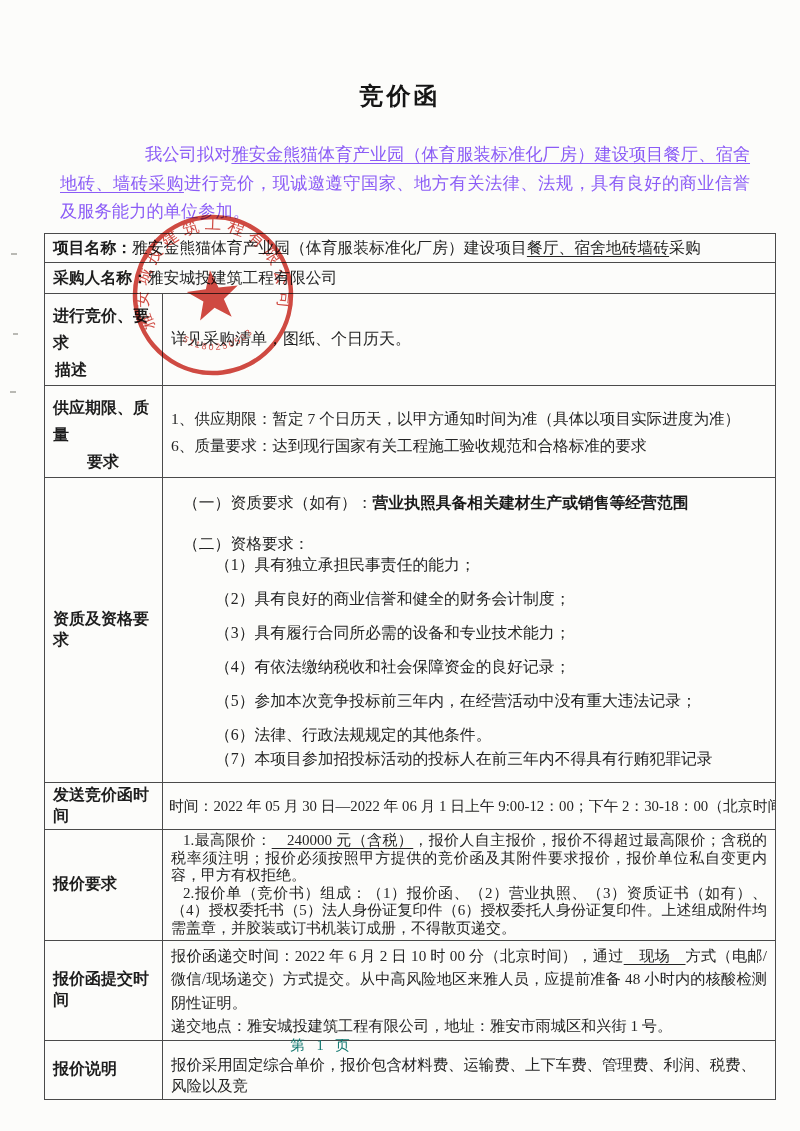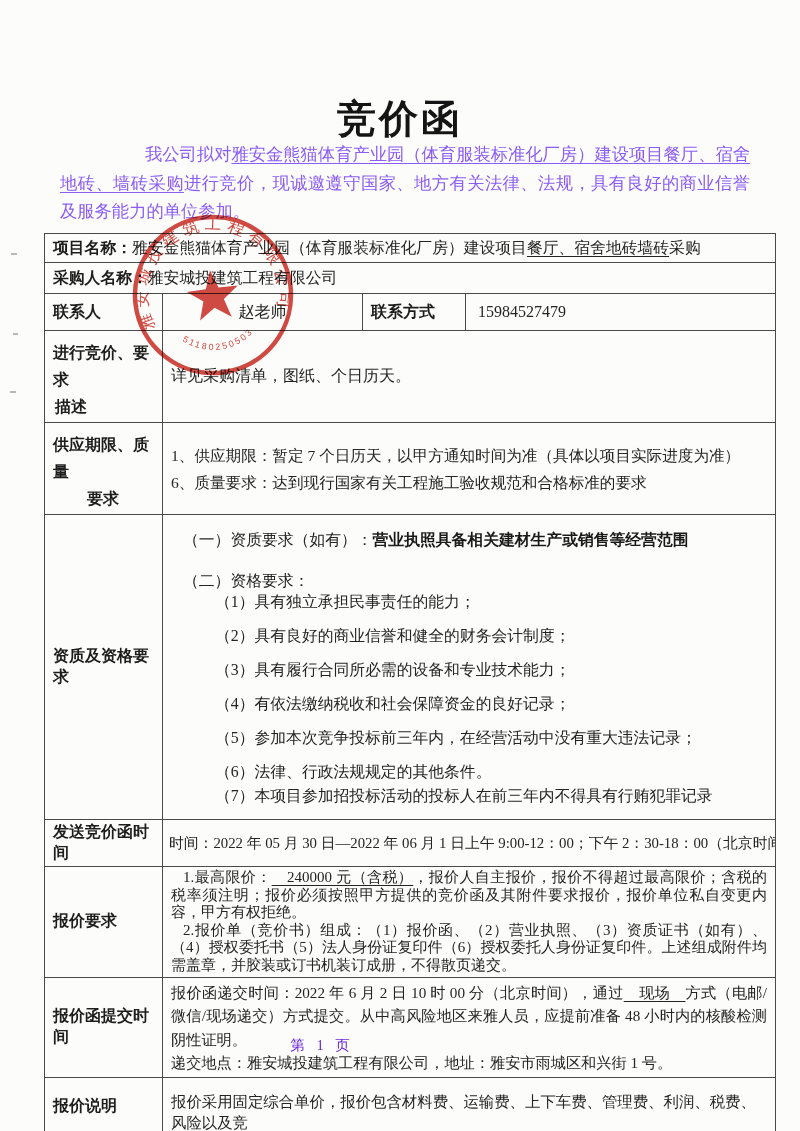--- a/index.html
+++ b/index.html
@@ -2,22 +2,22 @@
 <html><head>
 <meta charset="utf-8">
 <style>
   html,body{margin:0;padding:0;background:#e8e8e8;}
   .page{
     position:relative;width:800px;height:1131px;margin:0 auto;
     background:#fcfcfa;overflow:hidden;color:#1f1f1f;
     font-family:"Liberation Serif","DejaVu Serif",serif;
   }
   .title{
-    position:absolute;top:92px;left:0;width:800px;margin:0;
-    text-align:center;font-size:39px;font-weight:700;letter-spacing:3px;
+    position:absolute;top:80px;left:0;width:800px;margin:0;
+    text-align:center;font-size:24px;font-weight:700;letter-spacing:3px;
     color:#151515;
   }
   .intro{
     position:absolute;top:141px;left:60px;width:690px;margin:0;
     font-size:17.3px;line-height:28.5px;text-align:justify;
     text-indent:85px;color:#8b5cf6;
   }
   .u{ text-decoration:underline; text-underline-offset:3px; text-decoration-thickness:1px; }
   table.doc{
     position:absolute;left:44px;top:233px;width:731px;
@@ -56,21 +56,21 @@
     font-weight:700;color:#1a1a1a;
   }
   .r7 td.val{font-size:14.8px;padding:0 6px;white-space:nowrap;}
   .r8 td.val{font-size:15px;line-height:17.6px;padding-top:2px;text-align:justify;}
   .r8 p,.r9 p{margin:0;}
   .r8 p{text-indent:12px;}
   .r9 td.val{font-size:15.2px;line-height:23.5px;padding-top:3px;text-align:justify;}
   .r10 td.val{font-size:15.4px;padding-top:14px;vertical-align:top;}
   .footer{
     position:absolute;top:1036px;left:0;width:644px;text-align:center;
-    font-size:14.5px;color:#6d28d9;letter-spacing:4px;
+    font-size:14.5px;color:#0f766e;letter-spacing:4px;
   }
   .stamp{
     position:absolute;left:130px;top:212px;width:166px;height:166px;
     transform:rotate(-7deg);
     mix-blend-mode:multiply;opacity:0.9;pointer-events:none;
   }
   .speck{position:absolute;background:#b9b9b4;}
 </style>
 </head>
 <body>
@@ -91,26 +91,20 @@
         <col style="width:200px">
         <col style="width:103px">
         <col style="width:310px">
     </colgroup>
     <tbody>
       <tr class="r1">
         <td colspan="4"><span class="lbl">项目名称：</span><span>雅安金熊猫体育产业园（体育服装标准化厂房）建设项目</span><span class="u">餐厅、宿舍地砖墙砖</span><span>采购</span></td>
       </tr>
       <tr class="r2">
         <td colspan="4"><span class="lbl">采购人名称：</span><span>雅安城投建筑工程有限公司</span></td>
-      </tr>
-      <tr class="r3">
-        <td class="lblcell lbl">联系人</td>
-        <td style="text-align:center;">赵老师</td>
-        <td class="lblcell lbl">联系方式</td>
-        <td style="padding-left:12px;">15984527479</td>
       </tr>
       <tr class="r4">
         <td class="lblcell top">
           <div class="lbl lbl2line">
             <div>进行竞价、要求</div>
             <div class="l2">描述</div>
           </div>
         </td>
         <td colspan="3" class="top scope-val">详见采购清单，图纸、个日历天。</td>
       </tr>

